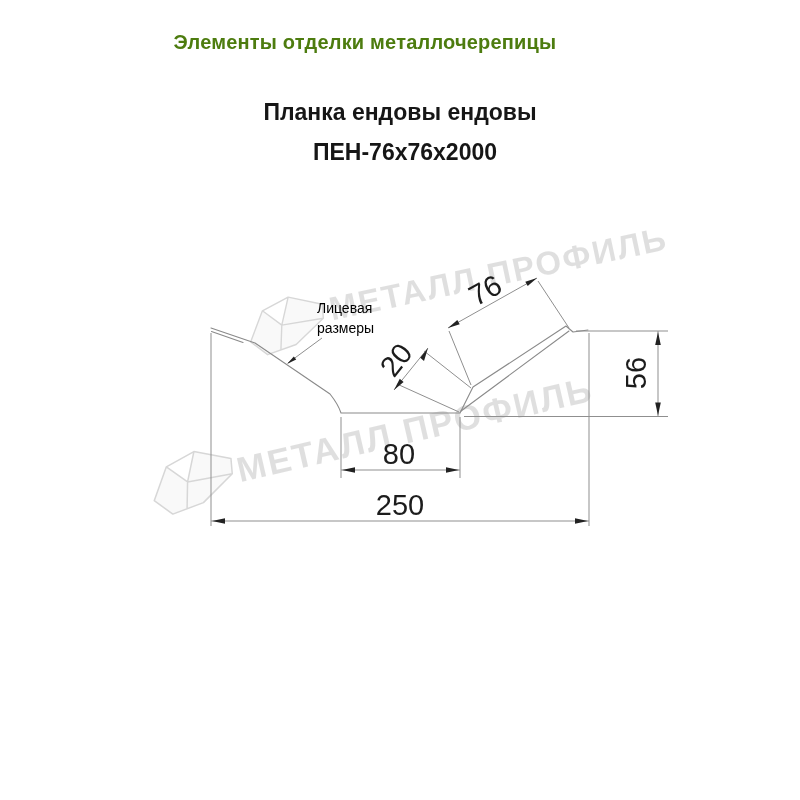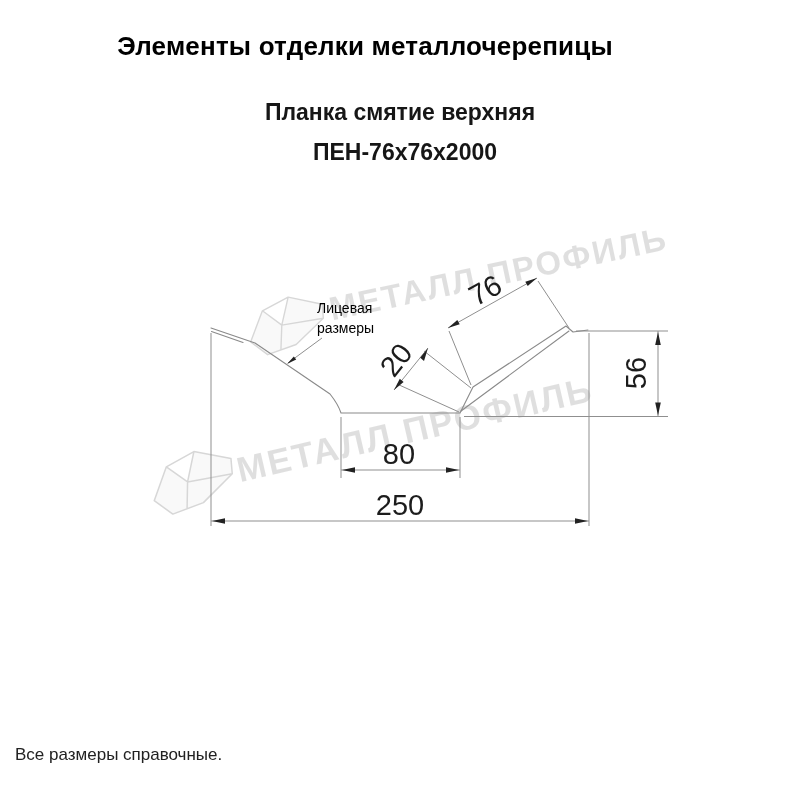--- a/index.html
+++ b/index.html
@@ -1,20 +1,20 @@
 <!DOCTYPE html>
 <html><head>
 <meta charset="utf-8">
 <style>
   html,body{margin:0;padding:0;background:#ffffff;}
   body{width:800px;height:800px;position:relative;overflow:hidden;
        font-family:"Liberation Sans", sans-serif;color:#111;}
   .abs{position:absolute;}
   .title{top:31px;left:0;width:730px;text-align:center;
-         font-size:26px;font-weight:bold;color:#000000;letter-spacing:0.2px;}
+         font-size:20px;font-weight:bold;color:#4d7c0f;letter-spacing:0.2px;}
   .subtitle{top:99px;left:0;width:800px;text-align:center;
             font-size:23px;font-weight:bold;color:#161616;}
   .product-code{top:139px;left:0;width:810px;text-align:center;
                 font-size:23px;font-weight:bold;color:#161616;}
   .face-label{top:298px;left:317px;font-size:14px;line-height:20px;color:#000000;}
   .footer{top:742px;left:15px;font-size:17px;line-height:25px;color:#222;}
   svg text.dim{font-family:"Liberation Sans",sans-serif;font-size:29px;fill:#1c1c1c;}
   svg text.wm{font-family:"Liberation Sans",sans-serif;font-weight:bold;
               fill:rgba(0,0,0,0.125);letter-spacing:2px;}
   .lines{stroke:#8a8a8a;stroke-width:1.1;fill:none;stroke-linejoin:round;stroke-linecap:round;}
@@ -73,23 +73,22 @@
   <text class="dim" transform="translate(490,299) rotate(-29)" text-anchor="middle">76</text>
 
   <path class="thin" d="M 424,351 L 471,388 M 397,384 L 459,412"></path>
   <path class="thin" d="M 394,390 L 428,348"></path>
   <polygon class="arrow" points="394,390 403.6,381.9 399.8,378.7"></polygon>
   <polygon class="arrow" points="428,348 420.2,357.7 424,360.9"></polygon>
   <text class="dim" transform="translate(404,366) rotate(-52)" text-anchor="middle">20</text>
 </svg>
 
 <div class="abs title">Элементы отделки металлочерепицы</div>
-<div class="abs subtitle">Планка смятие верхняя</div>
+<div class="abs subtitle">Планка ендовы ендовы</div>
 <div class="abs product-code">ПЕН-76х76х2000</div>
 
 <div class="abs face-label">
   <div>Лицевая</div>
   <div>размеры</div>
 </div>
 
 <div class="abs footer">
-  <div>Все размеры справочные.</div>
 </div>
 
 </body></html>

